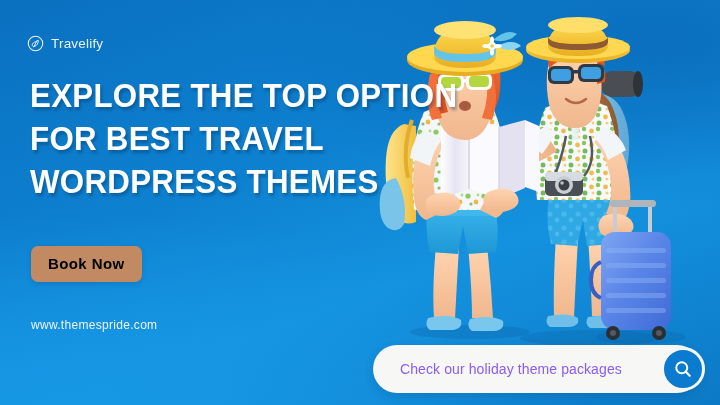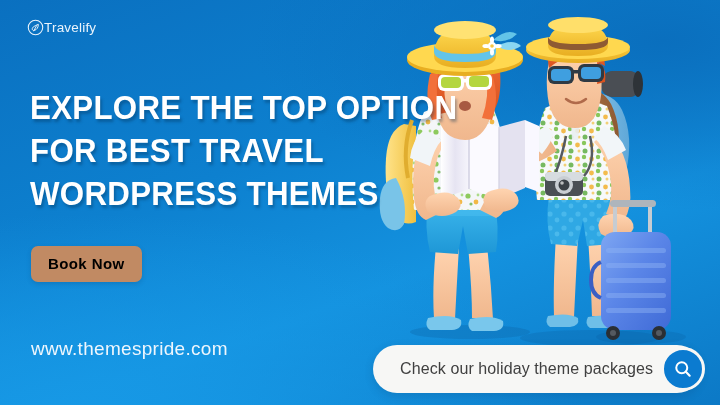--- a/index.html
+++ b/index.html
@@ -14,34 +14,33 @@
     width:720px; height:405px;
     overflow:hidden;
     background:
       radial-gradient(ellipse 120% 90% at 12% 105%, #1799e6 0%, rgba(23,153,230,0) 58%),
       radial-gradient(ellipse 95% 70% at 92% 10%, #0a6fbe 0%, rgba(10,111,190,0) 60%),
       linear-gradient(160deg, #0a70c0 0%, #0d80cf 38%, #1492df 64%, #0c79c6 100%);
   }
 
   
   .logo{
-    position:absolute; left:27px; top:19px;
-    display:flex; align-items:center; 
+    position:absolute; left:27px; top:35px;
+    display:flex; align-items:center; gap:7px;
   }
   .logo-mark{ width:17px; height:17px; display:block; }
   .logo-text{
     color:#eaf4fc; font-size:13.5px; letter-spacing:.2px;
     font-weight:400;
   }
 
   
   .headline{
     position:absolute; left:30px; top:74px;
     width:400px;
-    margin-top:12px;
   }
   .headline .line{
     display:block;
     color:#ffffff;
     font-family:"Liberation Sans Narrow","Liberation Sans", sans-serif;
     font-weight:700;
     font-size:34px;
     line-height:43px;
     letter-spacing:.3px;
     text-transform:uppercase;
@@ -64,41 +63,40 @@
     letter-spacing:.4px;
     font-family:"Liberation Sans Narrow","Liberation Sans", sans-serif;
     cursor:pointer;
     box-shadow:0 2px 5px rgba(3,46,84,.18);
   }
 
   
   .site-url{
     position:absolute; left:31px; top:318px;
     color:#eef6fd;
-    font-size:19px;
+    font-size:12px;
     letter-spacing:.3px;
-    margin-top:20px;
   }
 
   
   .search-wrap{
     position:absolute; left:373px; top:345px;
     width:328px; height:48px;
   }
   .search-pill{
     position:absolute; inset:0;
     background:#f7f7f5;
     border-radius:24px;
     display:flex; align-items:center;
     padding-left:27px;
     box-shadow:0 3px 10px rgba(2,40,74,.16);
   }
   .search-placeholder{
-    color:#404040;
-    font-size:16px;
+    color:#8b5cf6;
+    font-size:14px;
     letter-spacing:.1px;
   }
   .search-btn{
     position:absolute;
     right:-4px; top:2px;
     width:44px; height:44px;
     border-radius:50%;
     background:#0b7bd0;
     border:3px solid #f7f7f5;
     display:flex; align-items:center; justify-content:center;

